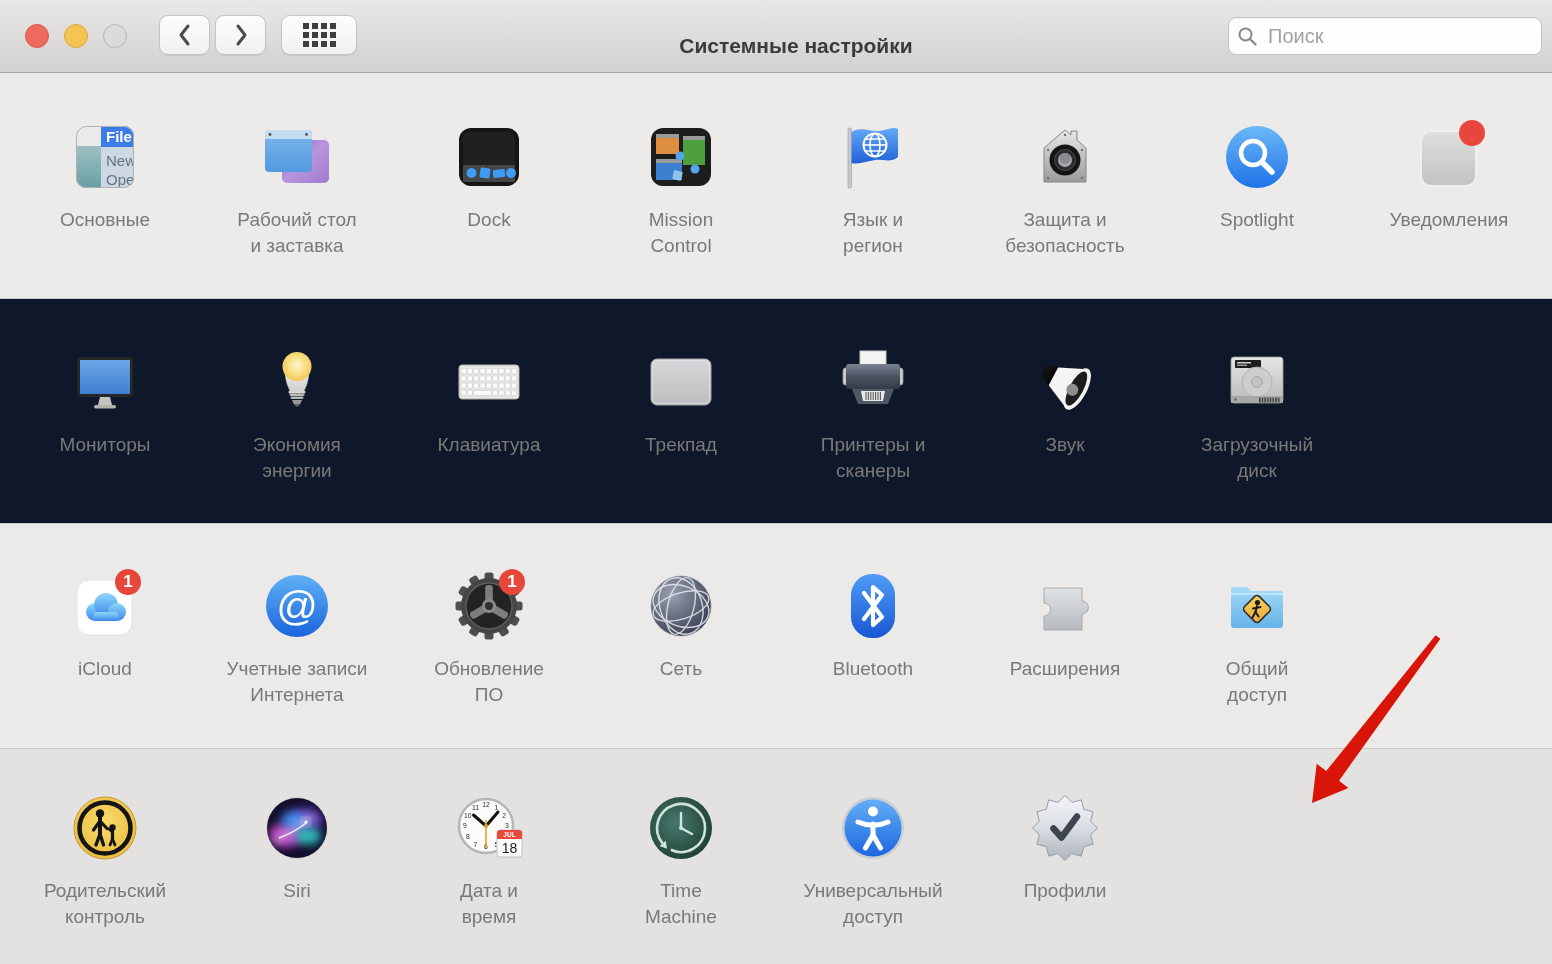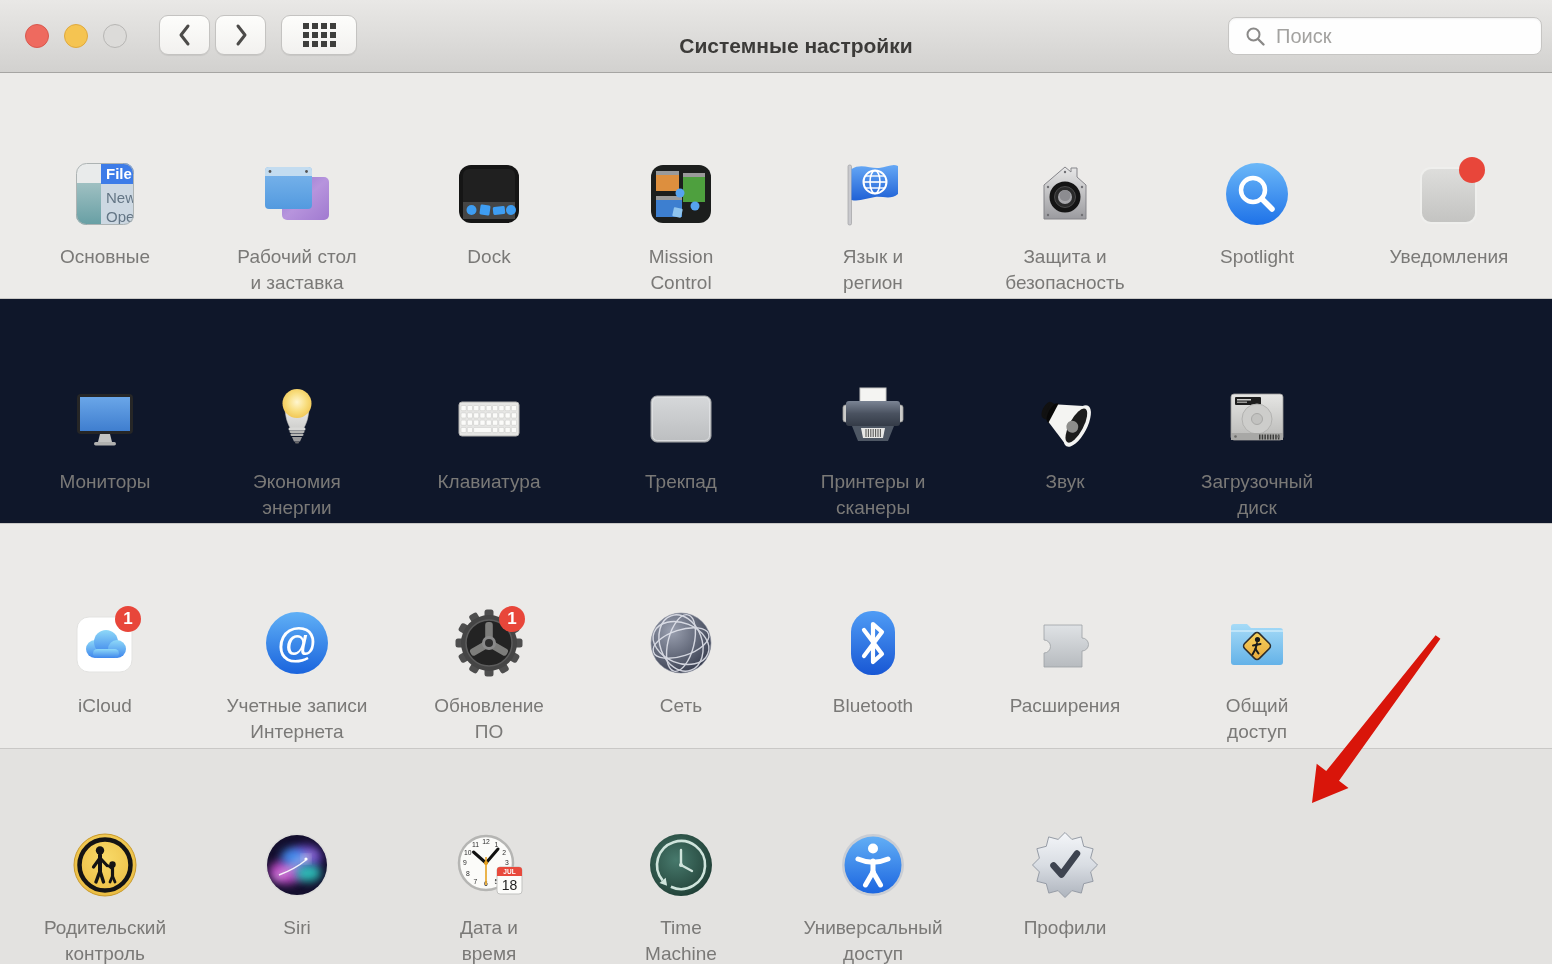--- a/index.html
+++ b/index.html
@@ -28,39 +28,39 @@
   .navbtn{width:51px;}
   .gridbtn{position:absolute;left:281px;top:15px;width:76px;}
   .title{
     position:absolute;left:380px;right:340px;top:0;height:92px;
     display:flex;align-items:center;justify-content:center;
     font-size:21px;font-weight:bold;color:#3c3b39;white-space:nowrap;
   }
   .search{
     position:absolute;right:10px;top:17px;width:314px;height:38px;
     background:#fefefe;border:1px solid #c6c5c3;border-radius:8px;
-    display:flex;align-items:center;gap:8px;padding:0 16px;box-sizing:border-box;
+    display:flex;align-items:center;gap:8px;padding:0 8px;box-sizing:border-box;
     box-shadow:inset 0 1px 2px rgba(0,0,0,.06);
   }
   .search input{
     border:none;outline:none;background:transparent;flex:1;
     font-size:20px;color:#333;font-family:"Liberation Sans",sans-serif;min-width:0;
   }
   .search input::placeholder{color:#a3a2a0;}
   
   .row{display:flex;padding-left:9px;box-sizing:border-box;}
   .row1{height:225px;background:#ecebe9;}
   .row2{height:225px;background:#0f172a;border-top:1px solid #c9c8c6;}
   .row3{height:225px;background:#ebeae8;border-top:1px solid #c9c8c6;}
   .row4{height:216px;background:#e3e2e0;border-top:1px solid #c9c8c6;}
   .row1 .cell{padding-top:46px;}
   .row2 .cell{padding-top:45px;}
   .row3 .cell{padding-top:44px;}
   .row4 .cell{padding-top:41px;}
-  .cell{width:192px;display:flex;flex-direction:column;align-items:center;box-sizing:border-box;margin-top:37px;}
+  .cell{width:192px;display:flex;flex-direction:column;align-items:center;box-sizing:border-box;}
   .icon-wrap{width:76px;height:76px;position:relative;margin-bottom:12px;flex:none;}
   .badge{
     position:absolute;top:1px;right:2px;min-width:26px;height:26px;
     border-radius:13px;background:#e8463a;color:#fff;
     font-size:17px;font-weight:bold;line-height:26px;text-align:center;
     padding:0 4px;box-sizing:border-box;
   }
   .label{
     font-size:19px;line-height:26px;color:#7a7977;text-align:center;
     white-space:pre-line;

